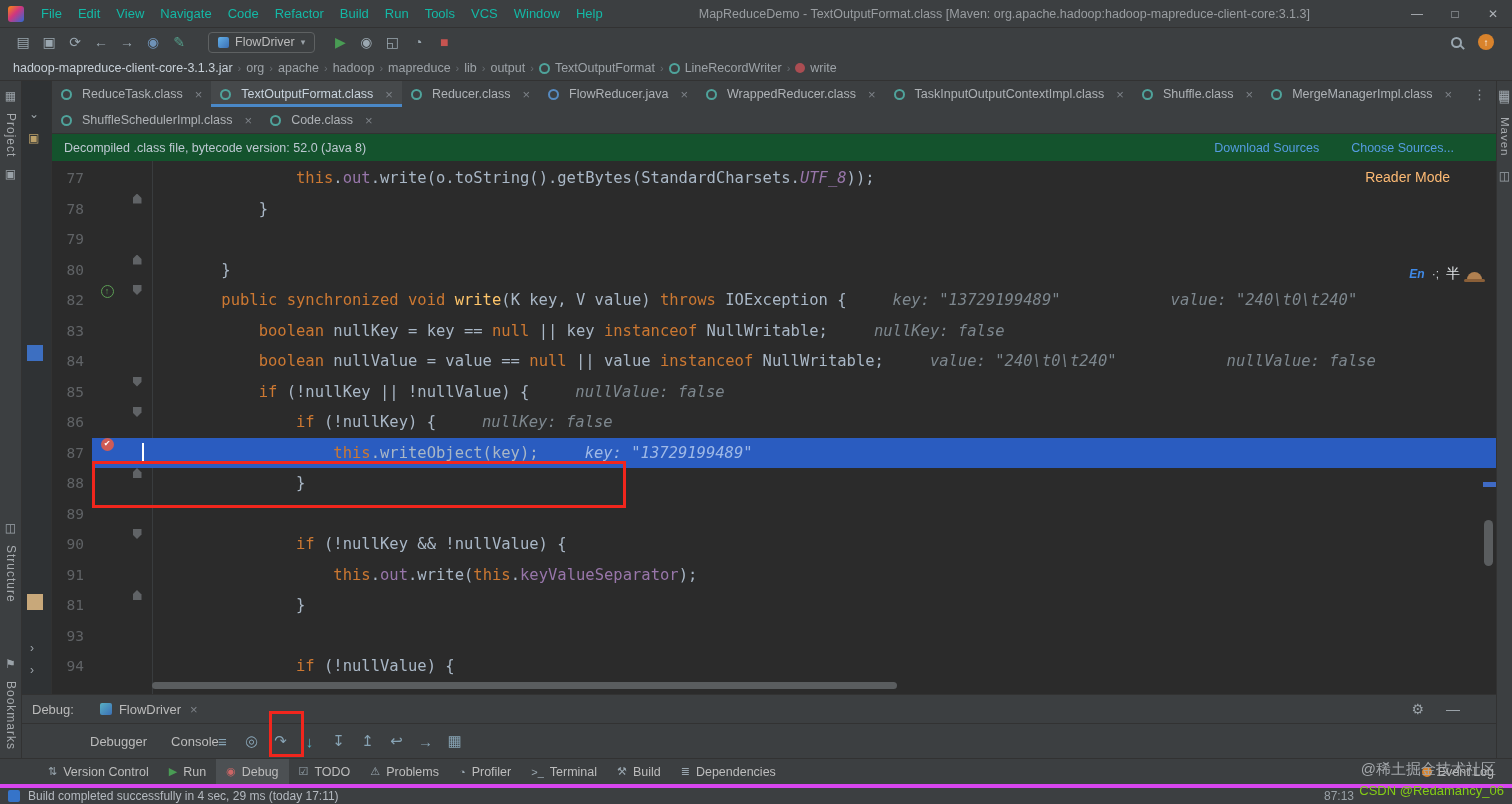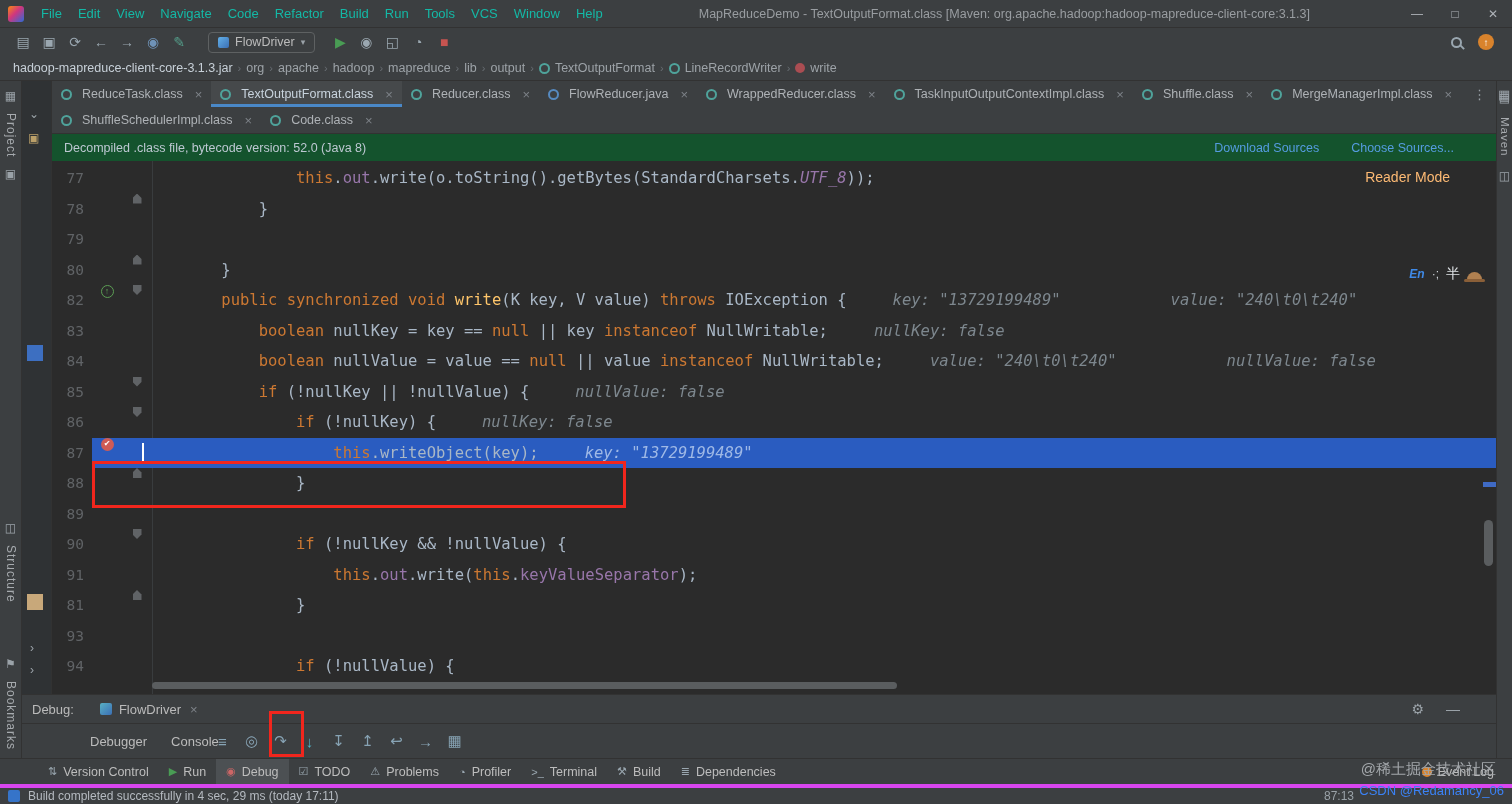--- a/index.html
+++ b/index.html
@@ -119,21 +119,21 @@
 .evt-ico{width:10px;height:10px;border-radius:50%;background:#D9832C}
 
 
 .statusbar{flex:0 0 20px;background:#3c3f41;border-top:4px solid #d946ef;display:flex;align-items:center;padding:0 8px;font-size:12px;color:#b5bac0;position:relative}
 .st-ico{width:12px;height:12px;border-radius:2px;background:#3674C9;margin-right:8px;flex:0 0 12px}
 .status-pos{position:absolute;right:158px;color:#9aa2a8}
 
 
 .annotation{position:absolute;border:3px solid #F1261D;pointer-events:none;z-index:50}
 .wm1{position:absolute;right:16px;top:760px;font-size:15px;color:#A3A7AB;z-index:60}
-.wm2{position:absolute;right:8px;top:783px;font-size:13px;color:#3b82f6;z-index:60}
+.wm2{position:absolute;right:8px;top:783px;font-size:13px;color:#84cc16;z-index:60}
 </style>
 </head>
 <body>
 
 <div id="app">
 
   <div class="titlebar">
     <div class="logo"></div>
     <div class="menus">
         <span class="menu-item">File</span>

